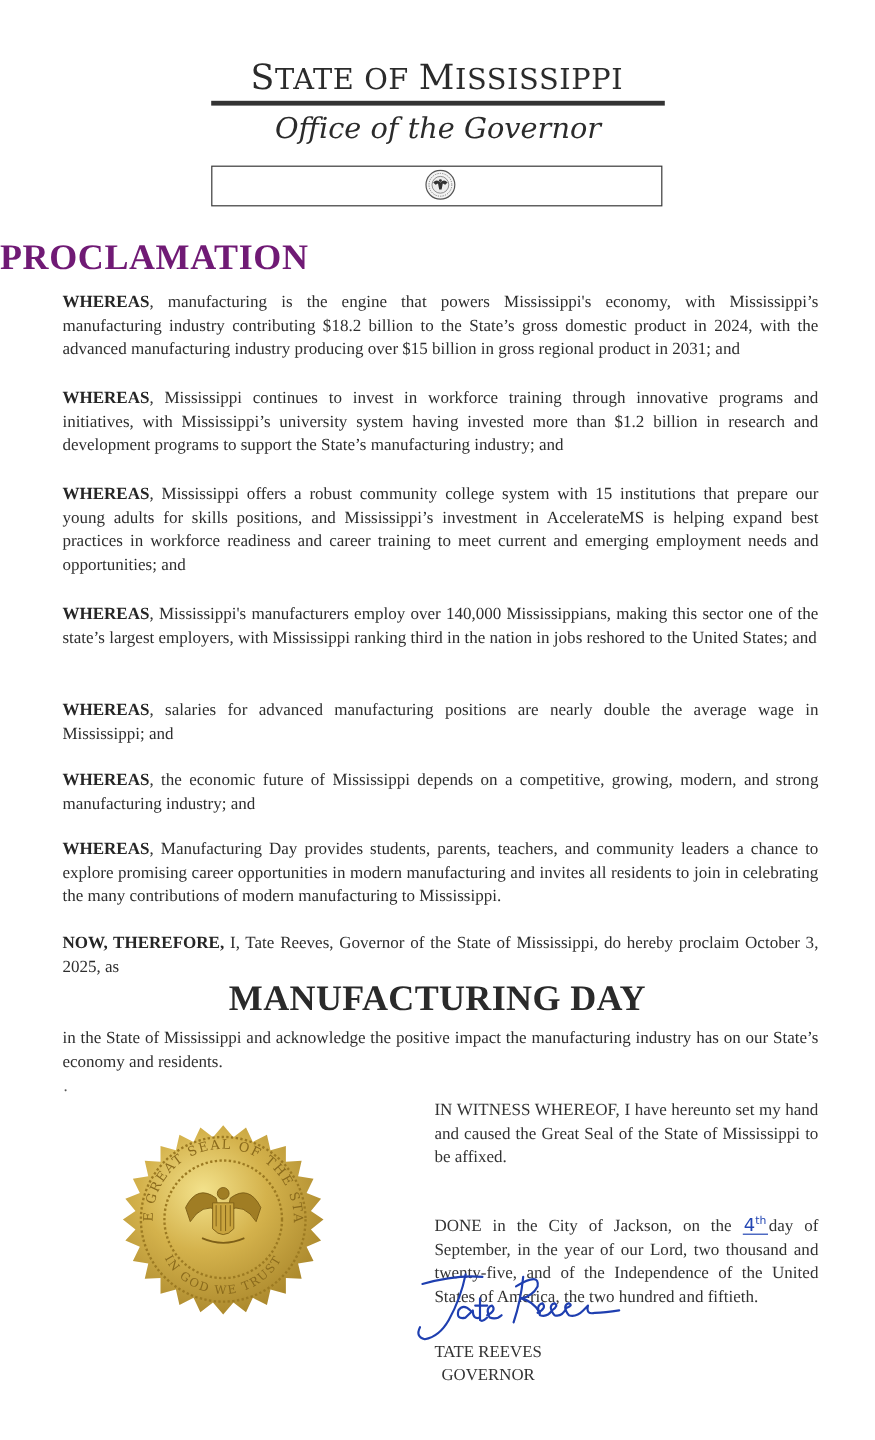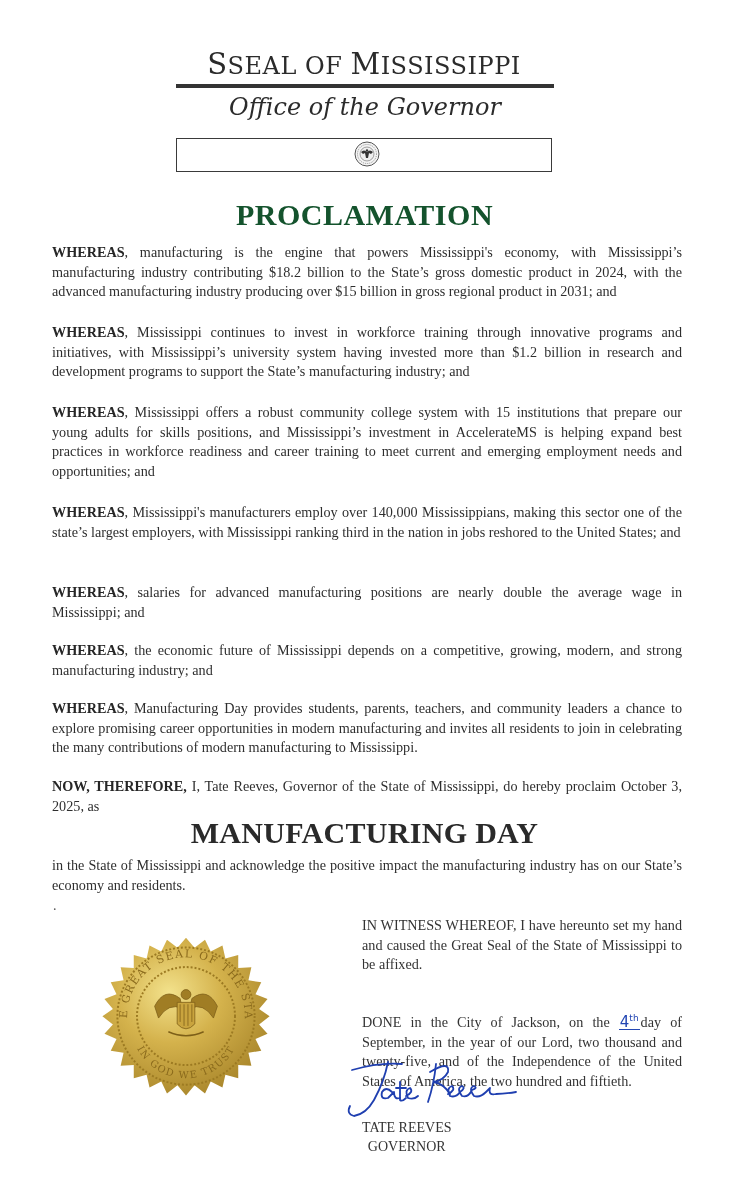--- a/index.html
+++ b/index.html
@@ -11,22 +11,22 @@
                  color: #2b2b2b; line-height: 28px; font-variant: small-caps; font-weight: normal; }
   .state-title .big { font-size: 29px; }
   .head-rule { position: absolute; left: 176px; top: 84px; width: 378px; height: 4px; background: #333; }
   .office-title { position: absolute; left: 176px; top: 90px; width: 378px; text-align: center;
                   font-family: "DejaVu Serif", "Liberation Serif", serif; font-style: italic;
                   font-size: 24px; color: #2b2b2b; line-height: 34px; }
   .seal-box { position: absolute; left: 176px; top: 138px; width: 374px; height: 32px;
               border: 1.5px solid #3a3a3a; }
   .small-seal { position: absolute; left: 177px; top: 2px; width: 26px; height: 26px; }
 
-  .proclamation-title { position: absolute; left: 0; top: 198px; width: 729px; text-align: center;
-                        font-weight: bold; font-size: 30px; letter-spacing: 0.5px; color: #14532d; }
+  .proclamation-title { position: absolute; left: 0; top: 198px; width: 729px; 
+                        font-weight: bold; font-size: 30px; letter-spacing: 0.5px; color: #701a75; }
 
   .body-text { position: absolute; left: 52px; width: 630px; font-size: 14.2px; line-height: 19.6px;
                text-align: justify; color: #2e2e2e; }
   .body-text b { color: #262626; margin-top: 46px; }
 
   .day-title { position: absolute; left: 0; top: 816px; width: 729px; text-align: center;
                font-weight: bold; font-size: 30px; letter-spacing: 0.3px; color: #2a2a2a; }
 
   .dot { position: absolute; left: 53px; top: 898px; font-size: 14px; color: #555; }
 
@@ -39,21 +39,21 @@
 
   .gold-seal { position: absolute; left: 88px; top: 922px; width: 196px; height: 196px; }
   .signature { position: absolute; left: 340px; top: 1058px; width: 180px; height: 66px; }
   .sig-name { position: absolute; left: 362px; top: 1118px; font-size: 14px; line-height: 19px; color: #333; text-align: center; }
 </style>
 </head>
 <body>
 
 <div class="letterhead">
   <div class="state-title">
-    <span class="big">S</span><span>SEAL OF </span><span class="big">M</span><span>ISSISSIPPI</span>
+    <span class="big">S</span><span>TATE OF </span><span class="big">M</span><span>ISSISSIPPI</span>
   </div>
 </div>
 <div class="head-rule"></div>
 <div class="office-title">Office of the Governor</div>
 <div class="seal-box">
   <svg class="small-seal" viewBox="0 0 26 26">
     <circle cx="13" cy="13" r="12" fill="#f4f4f4" stroke="#555" stroke-width="1"></circle>
     <circle cx="13" cy="13" r="9.5" fill="none" stroke="#777" stroke-width="0.8" stroke-dasharray="1 1"></circle>
     <circle cx="13" cy="13" r="7" fill="#eee" stroke="#666" stroke-width="0.6"></circle>
     <path d="M7 11 Q10 8 13 11 Q16 8 19 11 L17 13 L15 12 L14 17 L12 17 L11 12 L9 13 Z" fill="#333"></path>

